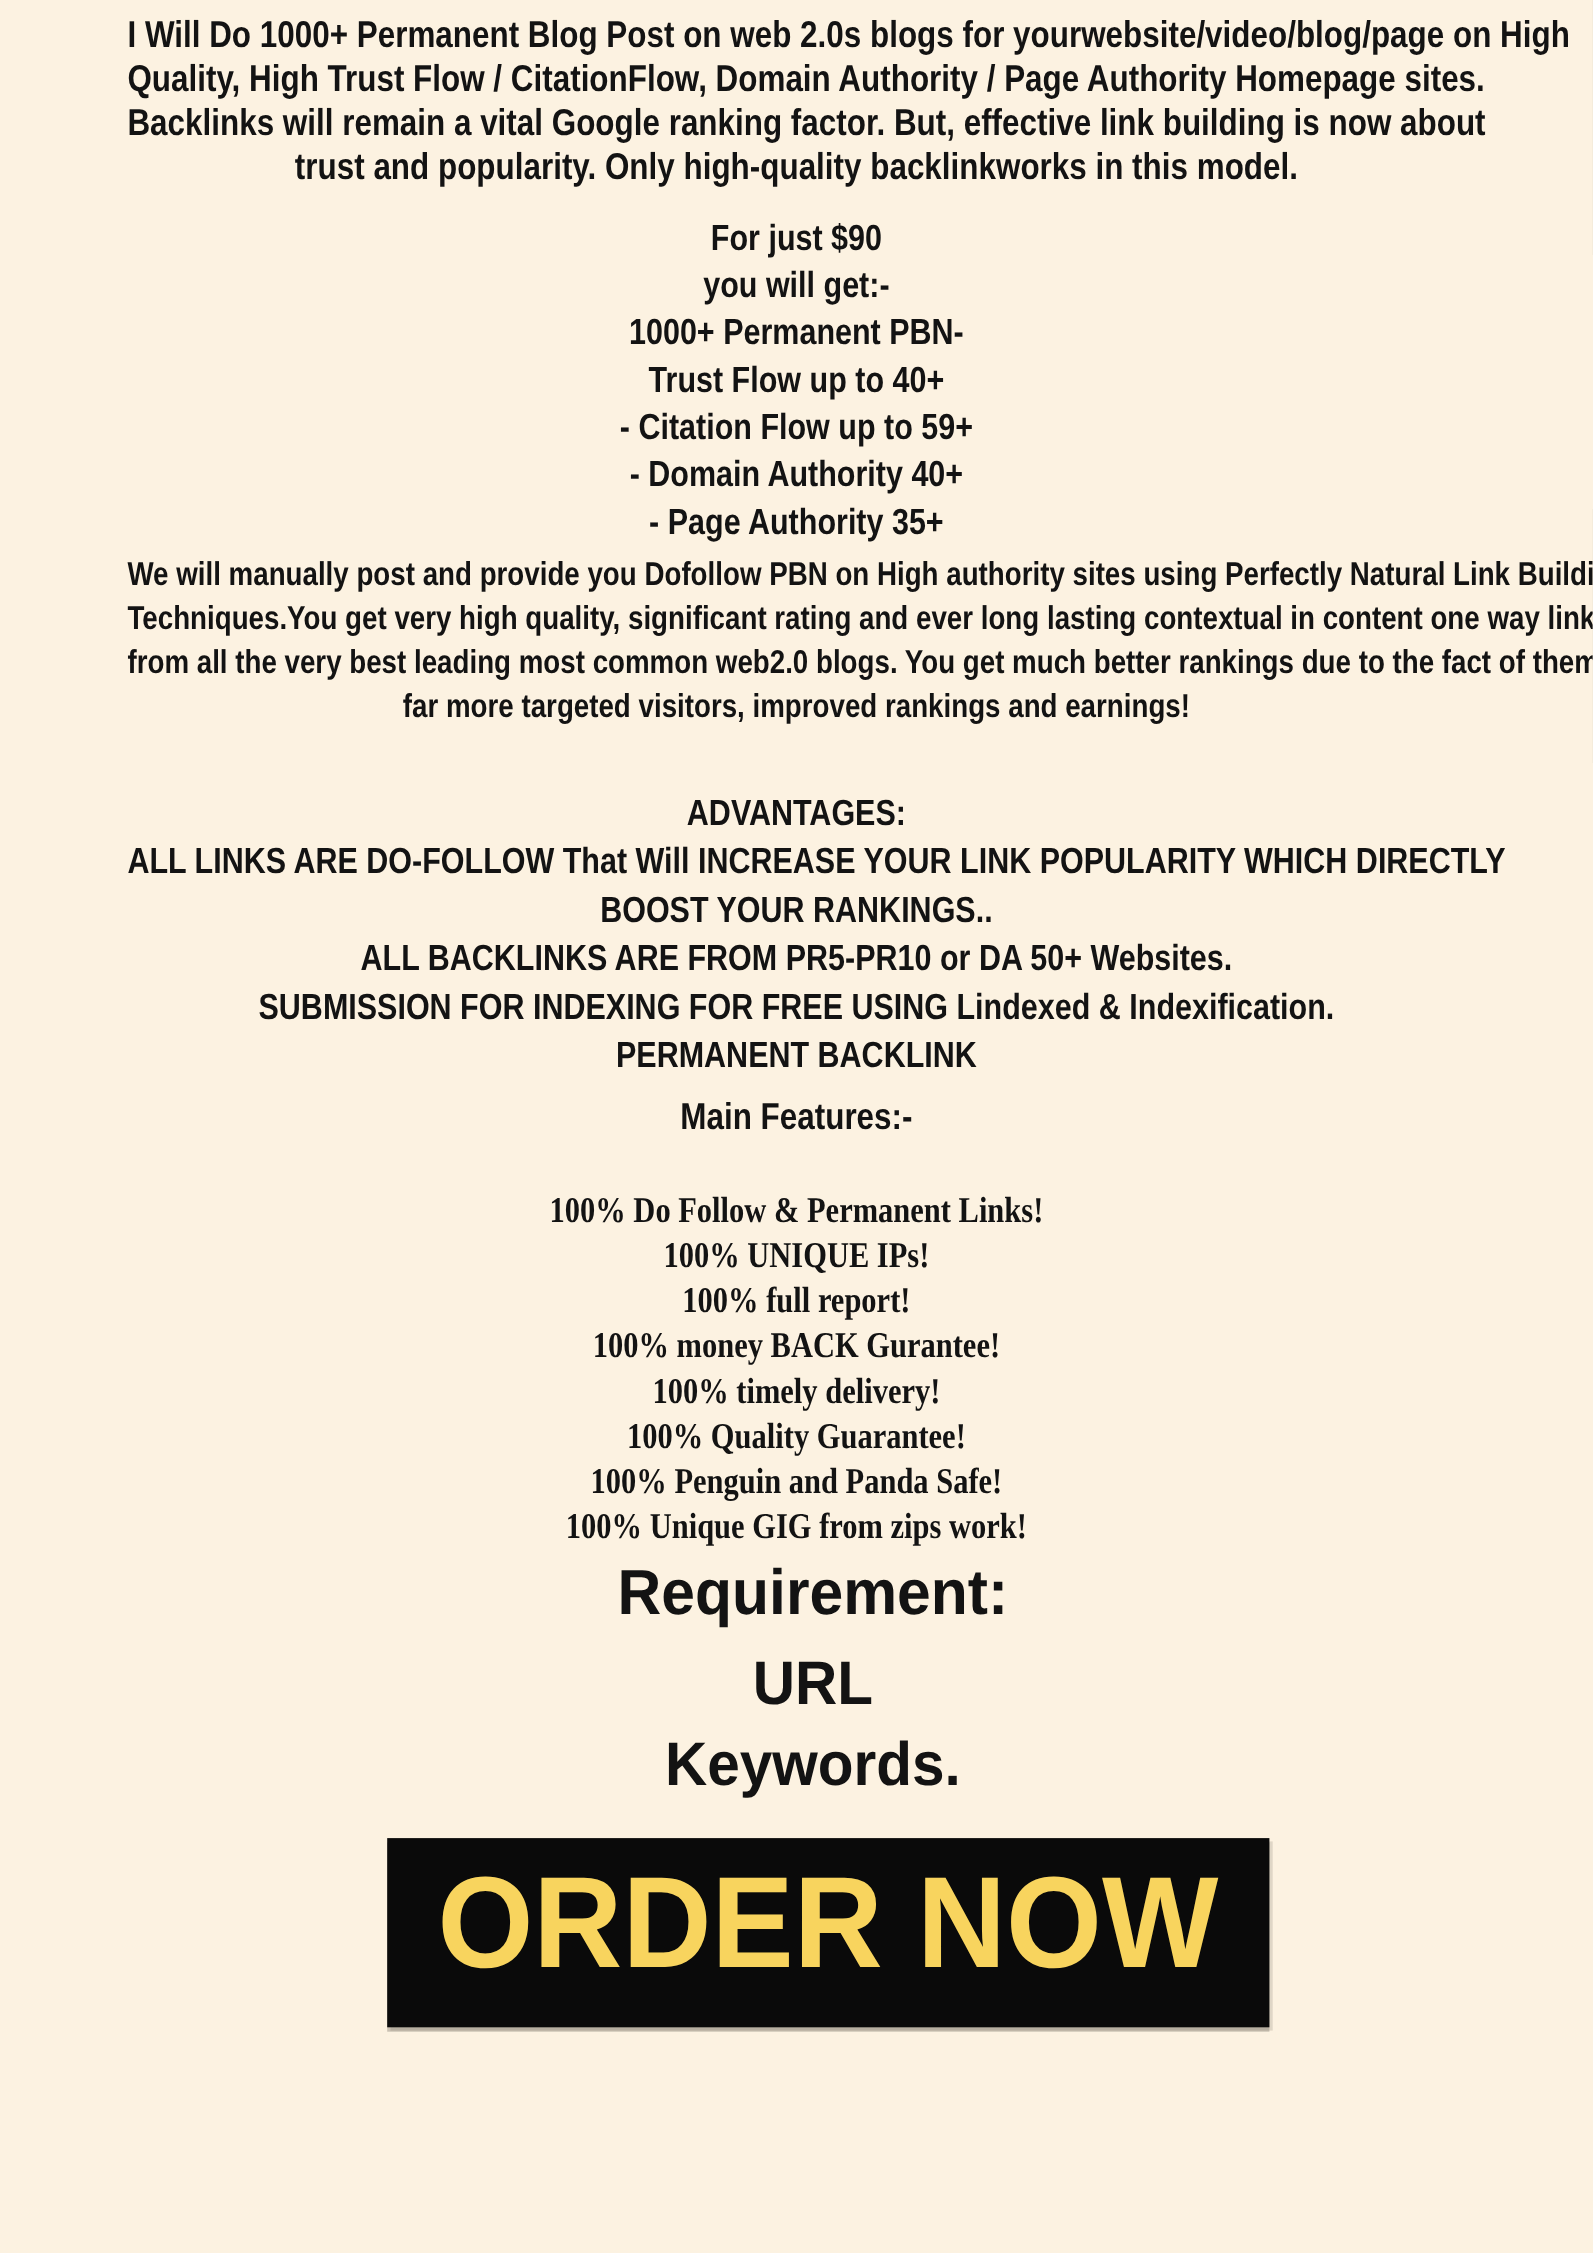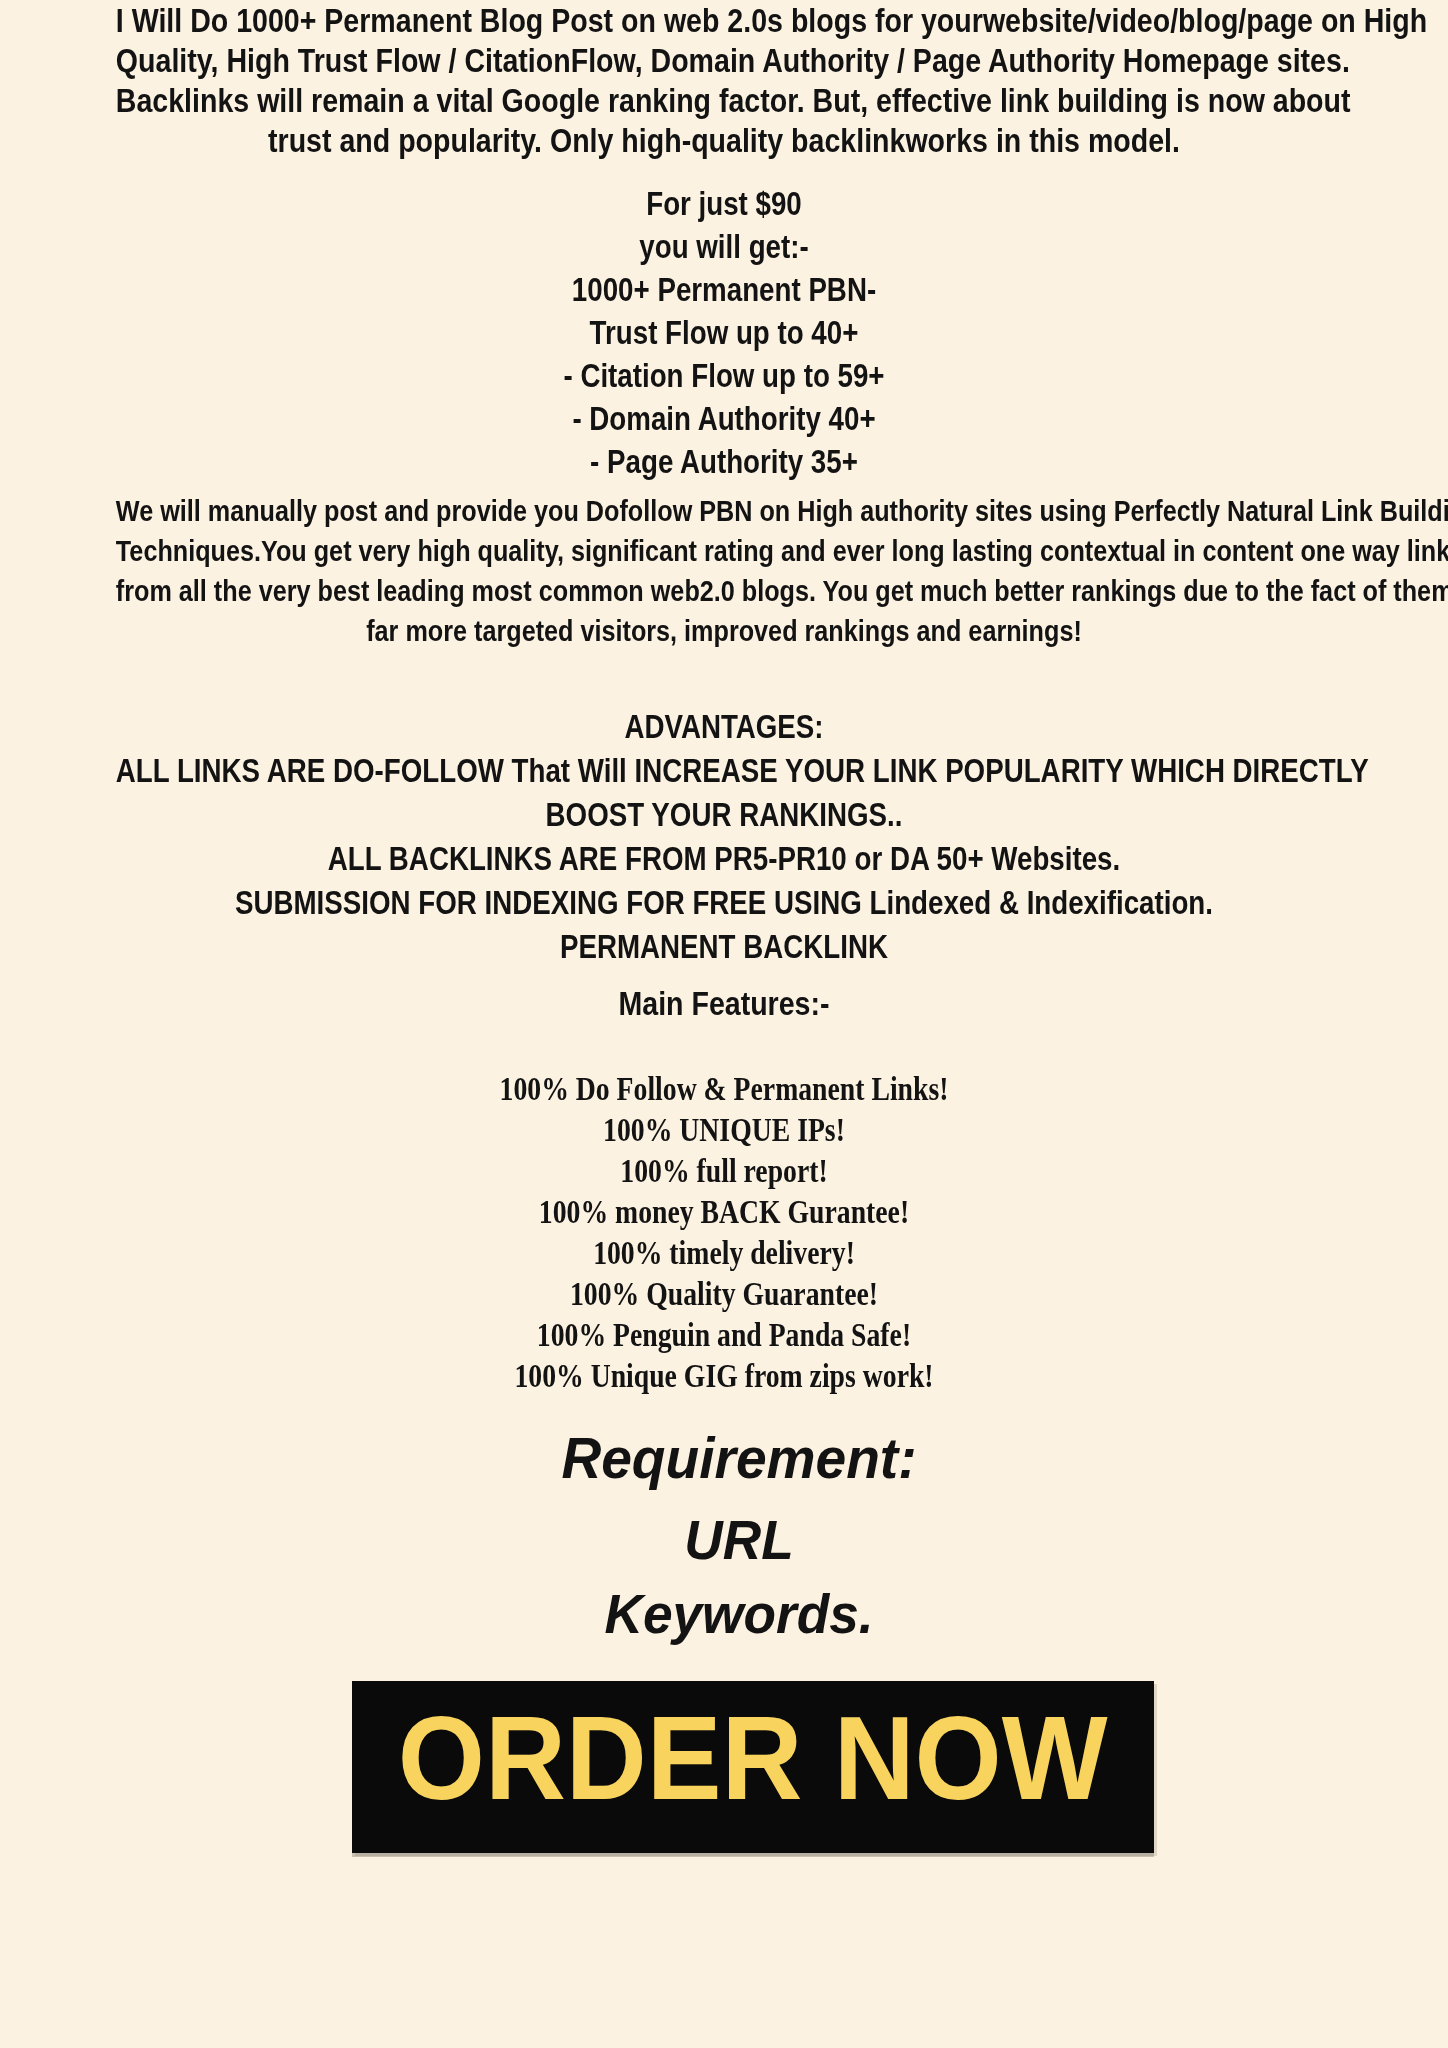--- a/index.html
+++ b/index.html
@@ -14,42 +14,42 @@
     font-weight: bold;
     overflow: hidden;
   }
   .centered { text-align: center; }
   .line {
     white-space: nowrap;
     transform: scaleX(0.84);
     transform-origin: 50% 50%;
   }
   
-  .intro { padding-top: 0; }
+  .intro { padding-top: 12px; }
   .intro .line { font-size: 34px; line-height: 40px; }
   
   .offer { margin-top: 22px; }
   .offer .line { font-size: 33px; line-height: 43px; }
   
   .desc { margin-top: 8px; }
   .desc .line { font-size: 30px; line-height: 40px; }
   
   .adv { margin-top: 54px; }
   .adv-heading, .adv .line { font-size: 33px; line-height: 44px; }
   .adv-heading { transform: scaleX(0.84); transform-origin: 50% 50%; white-space: nowrap; }
   
   .features-heading {
     margin-top: 12px;
     font-size: 34px; line-height: 44px;
     transform: scaleX(0.84); transform-origin: 50% 50%; white-space: nowrap;
   }
   .features { margin-top: 44px; font-family: Liberation Serif, serif; }
   .features .line { font-size: 33px; line-height: 41px; }
   
-  .req { margin-top: 22px; margin-left: 30px; font-style: italic; }
+  .req { margin-left: 30px; }
   .req-heading {
     font-size: 58px; line-height: 78px;
     transform: scaleX(0.95); transform-origin: 50% 50%; white-space: nowrap;
   }
   .req-item {
     font-size: 56px; line-height: 74px;
     transform: scaleX(0.95); transform-origin: 50% 50%; white-space: nowrap;
   }
   .req-item.first { margin-top: 6px; }
   

